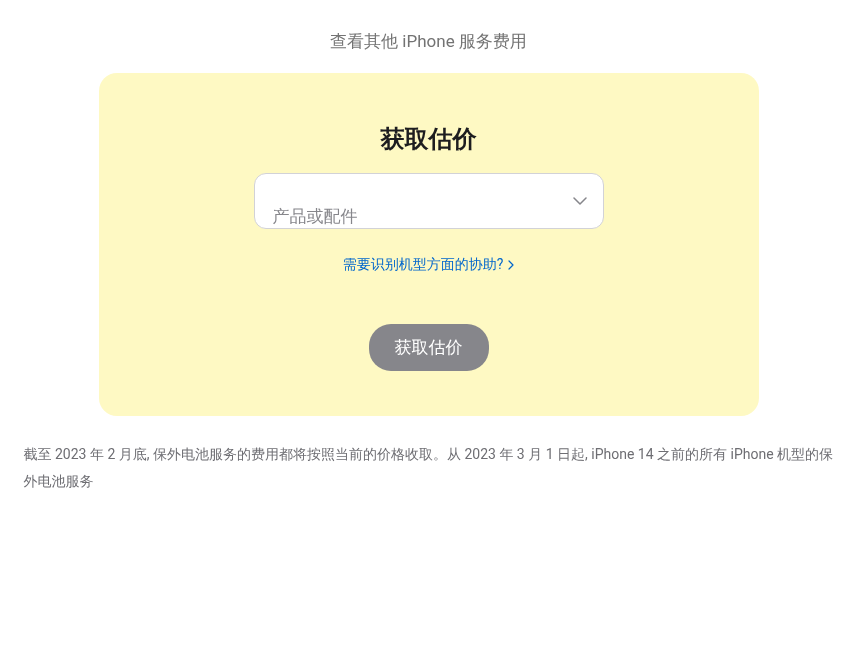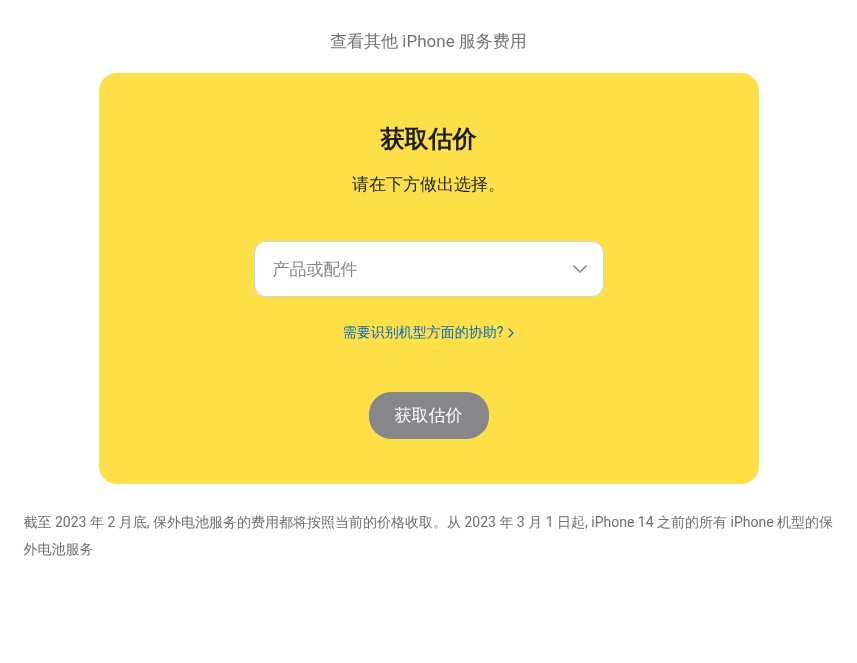--- a/index.html
+++ b/index.html
@@ -17,21 +17,21 @@
     .top-link {
       text-align: center;
       padding: 30px 0 20px;
     }
     .top-link a {
       color: #737373;
       text-decoration: none;
       font-size: 17px;
     }
     .card {
-      background: #fde047;
+      background: #fef9c3;
       border-radius: 18px;
       max-width: 660px;
       margin: 0 auto;
       padding: 50px 60px 45px;
       text-align: center;
     }
     .card-title {
       font-size: 24px;
       font-weight: 600;
       color: #1d1d1f;
@@ -55,21 +55,21 @@
       height: 56px;
       border: 1px solid #d2d2d7;
       border-radius: 12px;
       background: #fff;
       padding: 0 40px 0 18px;
       font-size: 17px;
       color: #86868b;
       text-align: left;
       cursor: pointer;
       display: flex;
-      align-items: center;
+      align-items: flex-end;
       position: relative;
     }
     .chevron-down {
       position: absolute;
       right: 16px;
       top: 50%;
       transform: translateY(-50%);
       width: 14px;
       height: 14px;
       display: flex;
@@ -119,21 +119,20 @@
   </style>
 </head>
 <body>
 
 <div class="top-link">
   <a href="#">查看其他 iPhone 服务费用</a>
 </div>
 
 <div class="card">
   <h2 class="card-title">获取估价</h2>
-  <p class="card-subtitle">请在下方做出选择。</p>
 
   <div class="select-wrapper">
     <div class="select-field">
       <span>产品或配件</span>
       <span class="chevron-down">
         <svg viewBox="0 0 14 8" fill="none">
           <path d="M1 1L7 7L13 1" stroke="#86868b" stroke-width="1.5" stroke-linecap="round" stroke-linejoin="round"></path>
         </svg>
       </span>
     </div>

